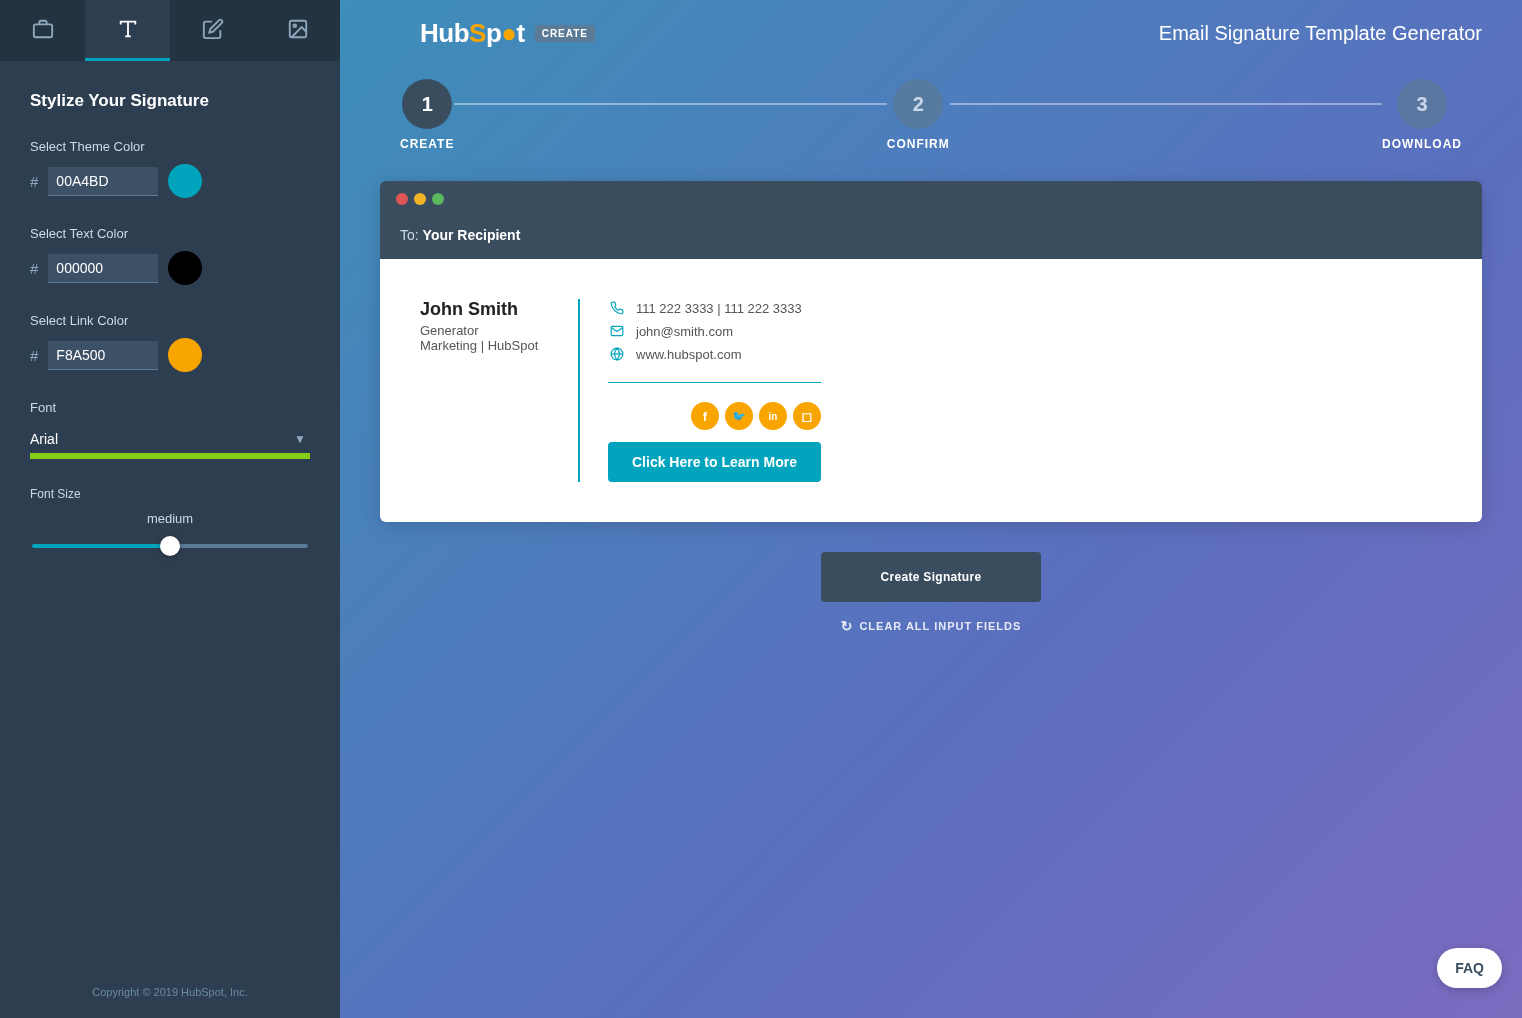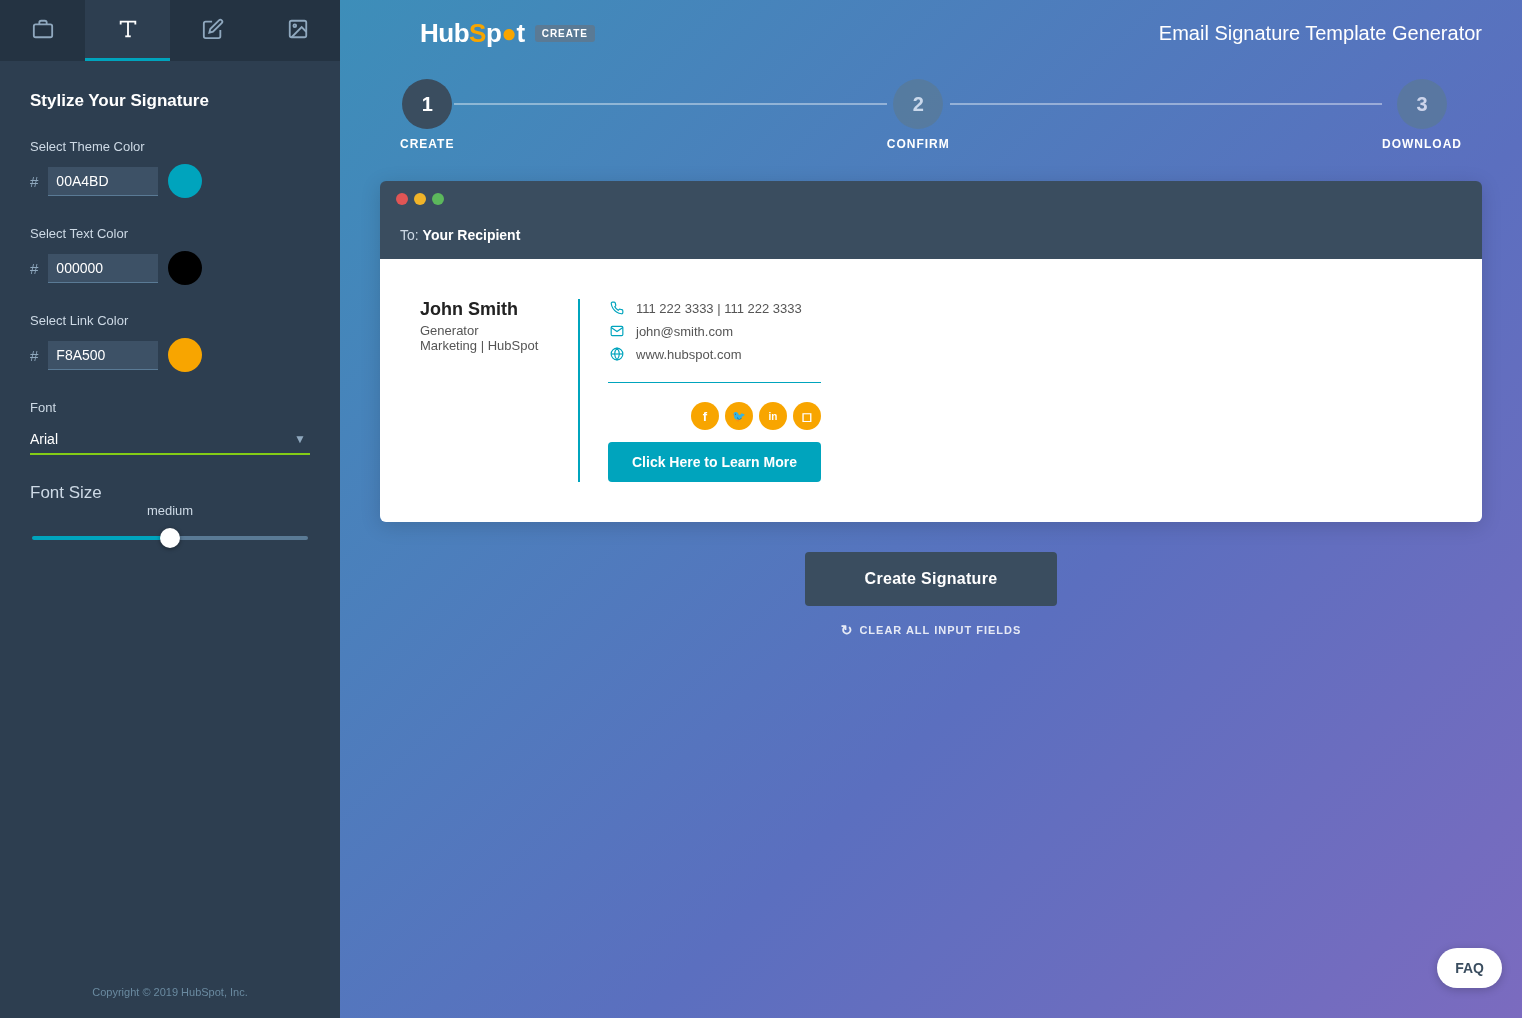--- a/index.html
+++ b/index.html
@@ -76,21 +76,21 @@
     }
     .color-swatch {
       width: 34px;
       height: 34px;
       border-radius: 50%;
       cursor: pointer;
       border: none;
     }
     .font-select-wrapper {
       position: relative;
-      border-bottom: 2px solid #84cc16;
+      border-bottom: 6px solid #84cc16;
     }
     .font-select {
       background: transparent;
       border: none;
       color: #fff;
       font-size: 14px;
       padding: 6px 0;
       width: 100%;
       outline: none;
       appearance: none;
@@ -100,23 +100,23 @@
     .select-arrow {
       position: absolute;
       right: 4px;
       top: 50%;
       transform: translateY(-50%);
       color: #8fa8be;
       pointer-events: none;
       font-size: 12px;
     }
     .font-size-label {
-      font-size: 17px;
+      font-size: 12px;
       color: #cdd9e5;
-      margin-bottom: 0;
+      margin-bottom: 10px;
       display: block;
     }
     .size-value {
       text-align: center;
       color: #cdd9e5;
       font-size: 13px;
       margin-bottom: 8px;
     }
     .slider-wrapper {
       position: relative;
@@ -366,21 +366,21 @@
       flex-direction: column;
       align-items: center;
       padding: 30px 40px 20px 40px;
       gap: 16px;
     }
     .create-sig-btn {
       background: #3a4d5f;
       color: #fff;
       border: none;
       padding: 18px 60px;
-      font-size: 16px;
+      font-size: 12px;
       font-weight: bold;
       border-radius: 4px;
       cursor: pointer;
       letter-spacing: 0.3px;
     }
     .clear-link {
       display: flex;
       align-items: center;
       gap: 6px;
       color: #fff;

